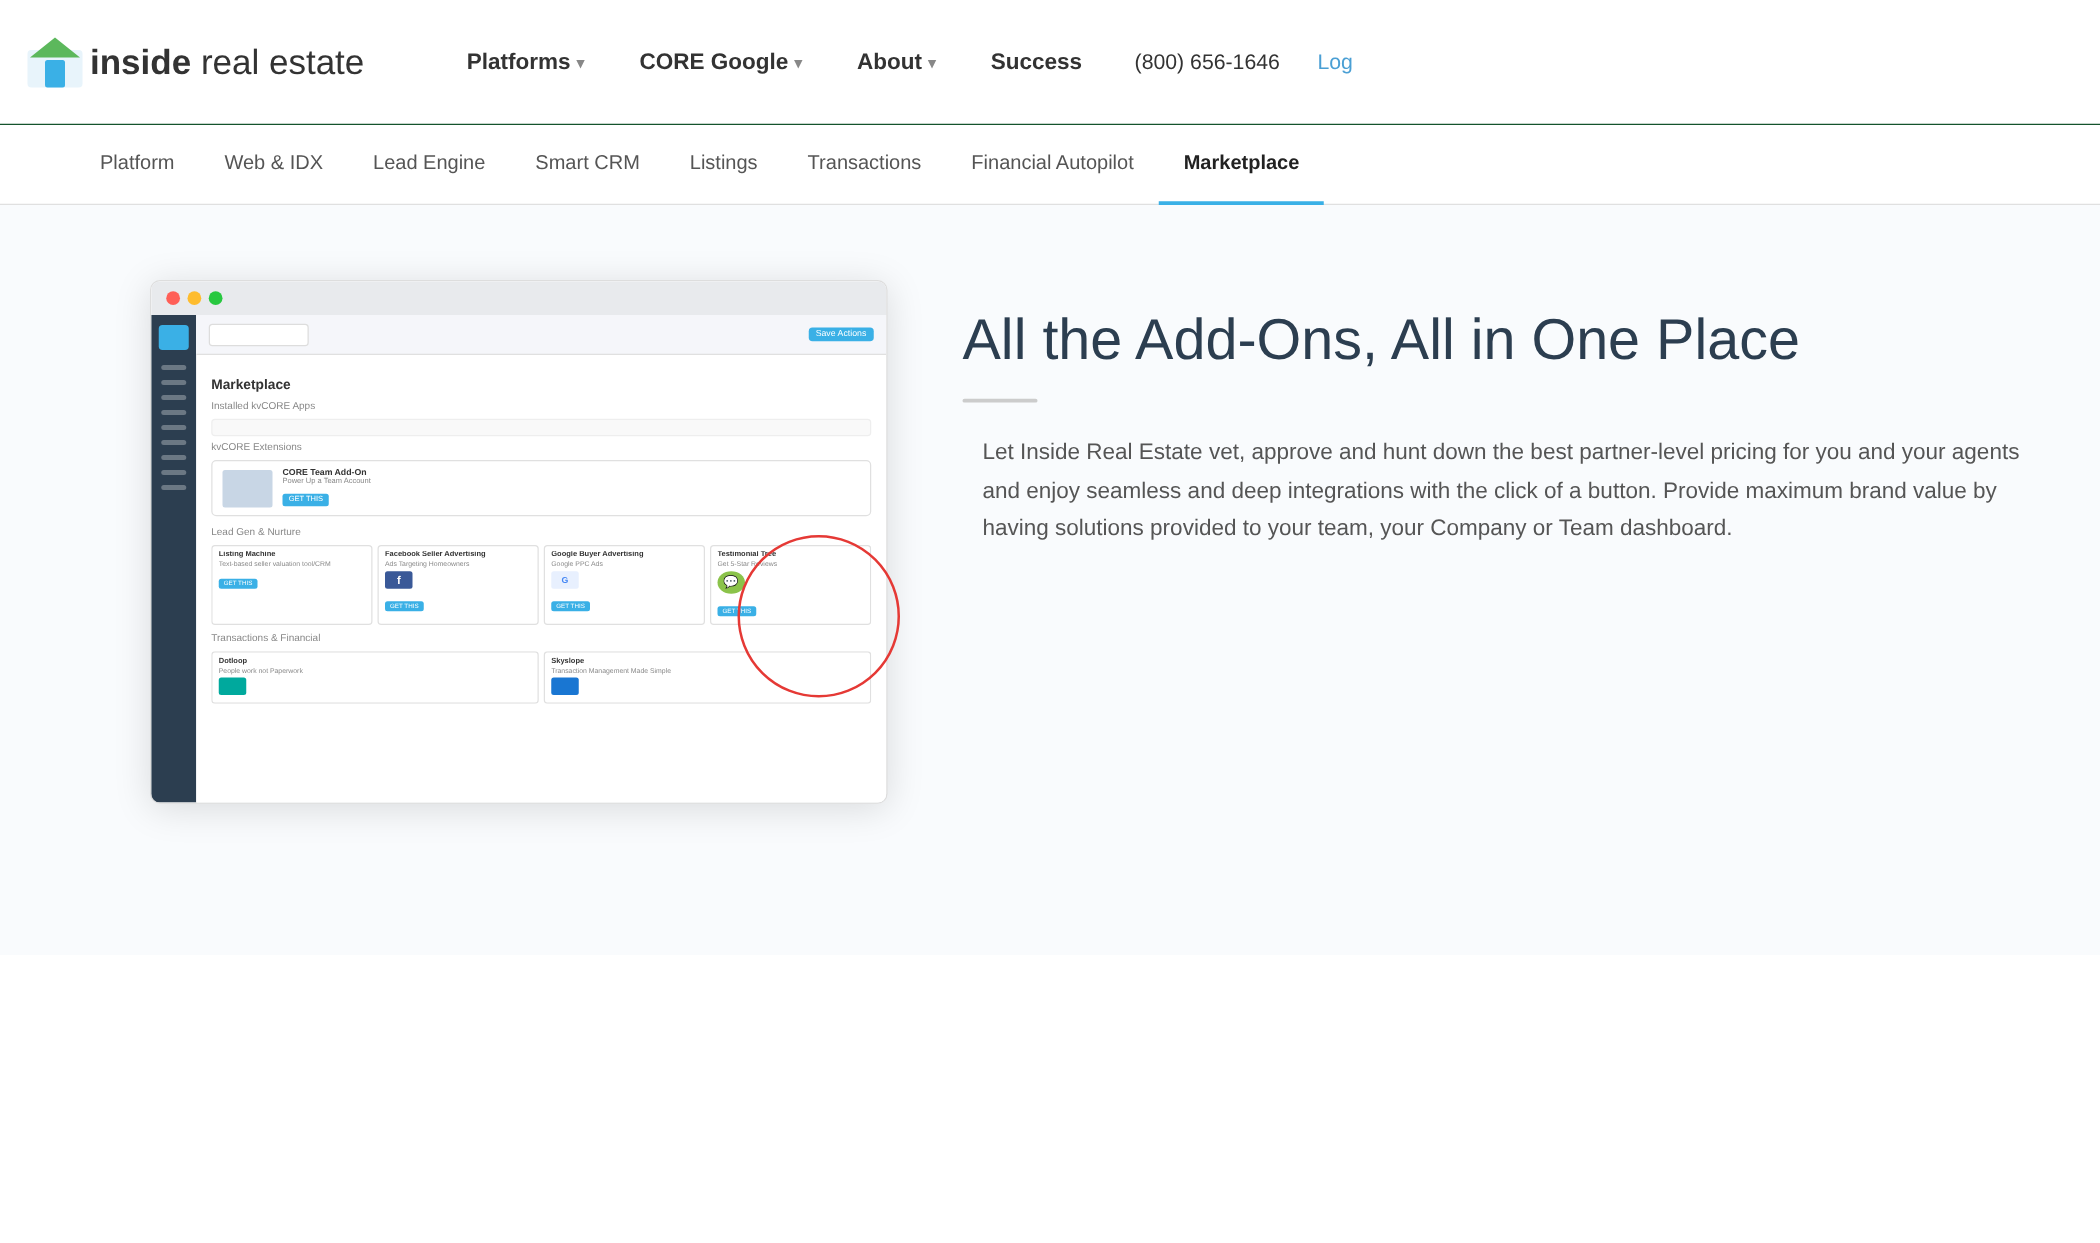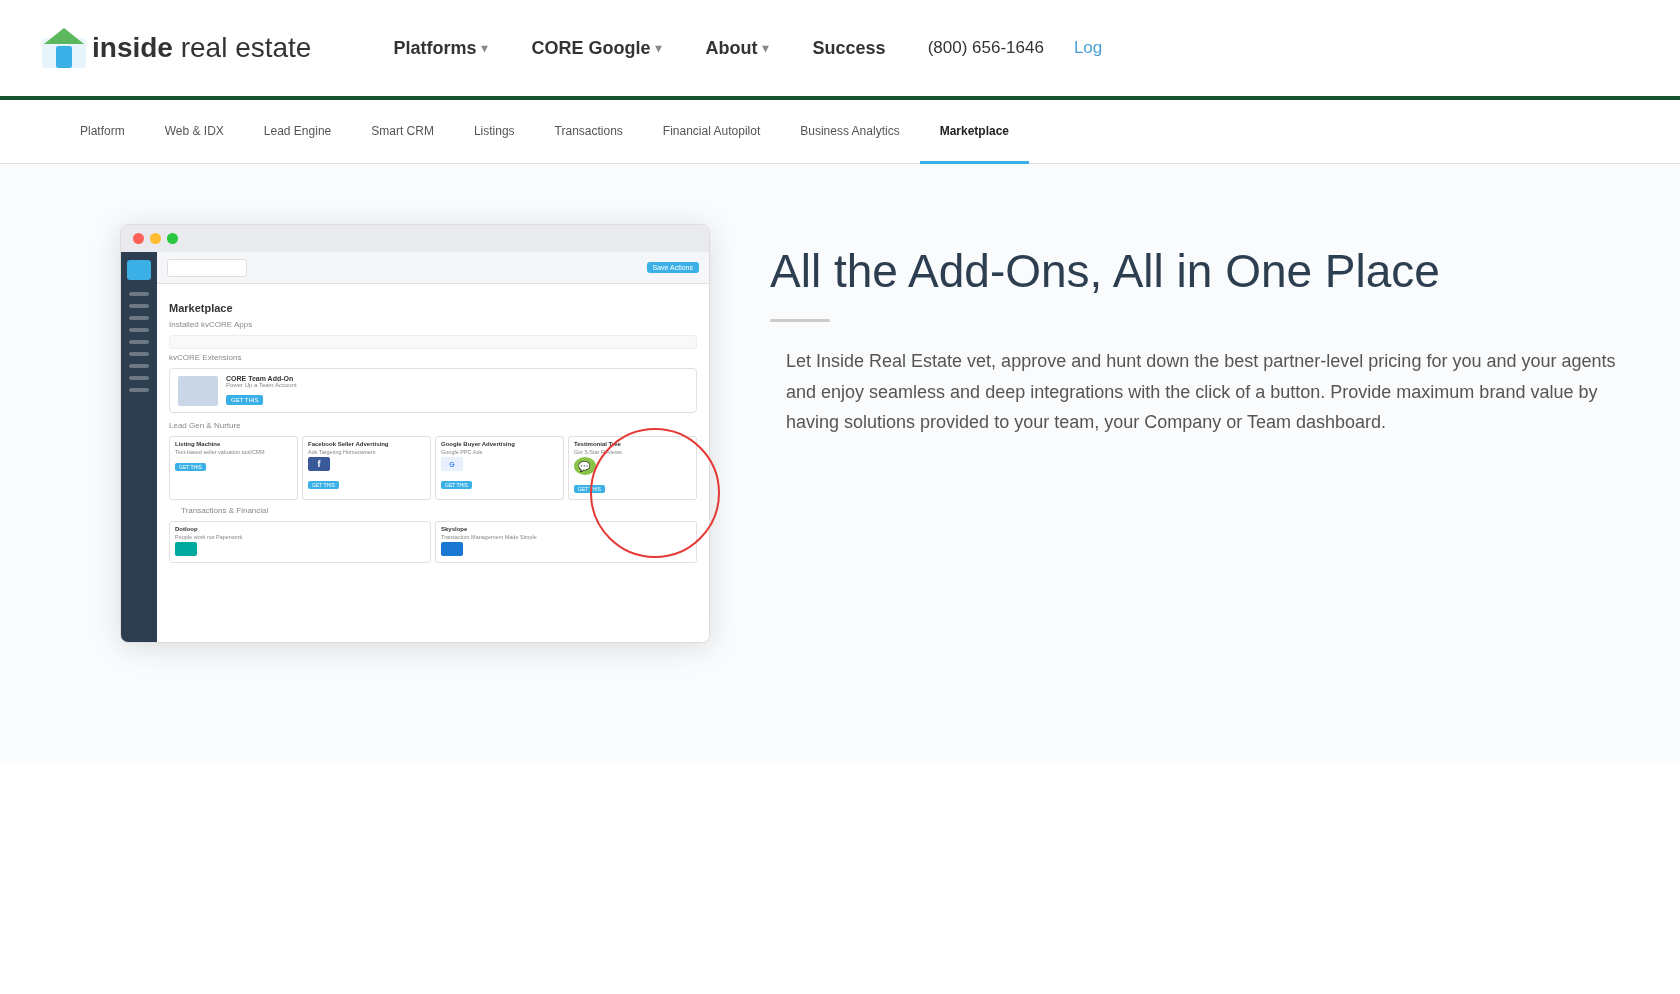--- a/index.html
+++ b/index.html
@@ -2,23 +2,23 @@
 <html><head>
   <meta charset="utf-8">
   <style>
     * { margin: 0; padding: 0; box-sizing: border-box; }
     body { font-family: -apple-system, BlinkMacSystemFont, 'Segoe UI', Helvetica, Arial, sans-serif; background: #fff; color: #333; overflow-x: hidden; }
 
     
     .header {
       display: flex;
       align-items: center;
-      padding: 0 40px;
+      padding: 0 20px;
       height: 100px;
-      border-bottom: 4px solid #14532d;
+      border-bottom: 1px solid #14532d;
       background: #fff;
     }
     .logo-wrap {
       display: flex;
       align-items: center;
       margin-right: 60px;
       text-decoration: none;
     }
     .logo-icon {
       width: 48px;
@@ -76,21 +76,21 @@
       align-items: center;
       padding: 0 60px;
       height: 64px;
       border-bottom: 1px solid #e0e0e0;
       background: #fff;
       flex-wrap: wrap;
       gap: 0;
     }
     .sub-nav-item {
       padding: 0 20px;
-      font-size: 12px;
+      font-size: 16px;
       color: #555;
       cursor: pointer;
       height: 64px;
       display: flex;
       align-items: center;
       border-bottom: 3px solid transparent;
       white-space: nowrap;
     }
     .sub-nav-item.active {
       color: #222;
@@ -364,21 +364,20 @@
 </header>
 
 <nav class="sub-nav">
   <div class="sub-nav-item">Platform</div>
   <div class="sub-nav-item">Web &amp; IDX</div>
   <div class="sub-nav-item">Lead Engine</div>
   <div class="sub-nav-item">Smart CRM</div>
   <div class="sub-nav-item">Listings</div>
   <div class="sub-nav-item">Transactions</div>
   <div class="sub-nav-item">Financial Autopilot</div>
-  <div class="sub-nav-item">Business Analytics</div>
   <div class="sub-nav-item active">Marketplace</div>
 </nav>
 
 <main class="main-content">
 
   <div class="screenshot-wrap">
     <div class="browser-mockup">
 
       <div class="browser-bar">
         <div class="browser-dot dot-red"></div>
@@ -448,21 +447,21 @@
               </div>
 
               <div class="mini-card" style="border:1.5px solid #e0e0e0;background:#fff;">
                 <div class="mini-card-header">Testimonial Tree</div>
                 <div class="mini-card-sub">Get 5-Star Reviews</div>
                 <div style="width:22px;height:18px;background:#8bc34a;border-radius:50%;margin:2px 0;display:flex;align-items:center;justify-content:center;font-size:10px;">💬</div>
                 <div class="mini-card-btn">GET THIS</div>
               </div>
             </div>
 
-            <div class="app-sub-title" style="margin-top:6px;margin-left:12px;">Transactions &amp; Financial</div>
+            <div class="app-sub-title" style="margin-top:6px;">Transactions &amp; Financial</div>
             <div class="cards-row">
               <div class="mini-card">
                 <div class="mini-card-header">Dotloop</div>
                 <div class="mini-card-sub">People work not Paperwork</div>
                 <div style="width:22px;height:14px;background:#00a99d;border-radius:2px;margin:2px 0;"></div>
               </div>
               <div class="mini-card">
                 <div class="mini-card-header">Skyslope</div>
                 <div class="mini-card-sub">Transaction Management Made Simple</div>
                 <div style="width:22px;height:14px;background:#1976d2;border-radius:2px;margin:2px 0;"></div>

